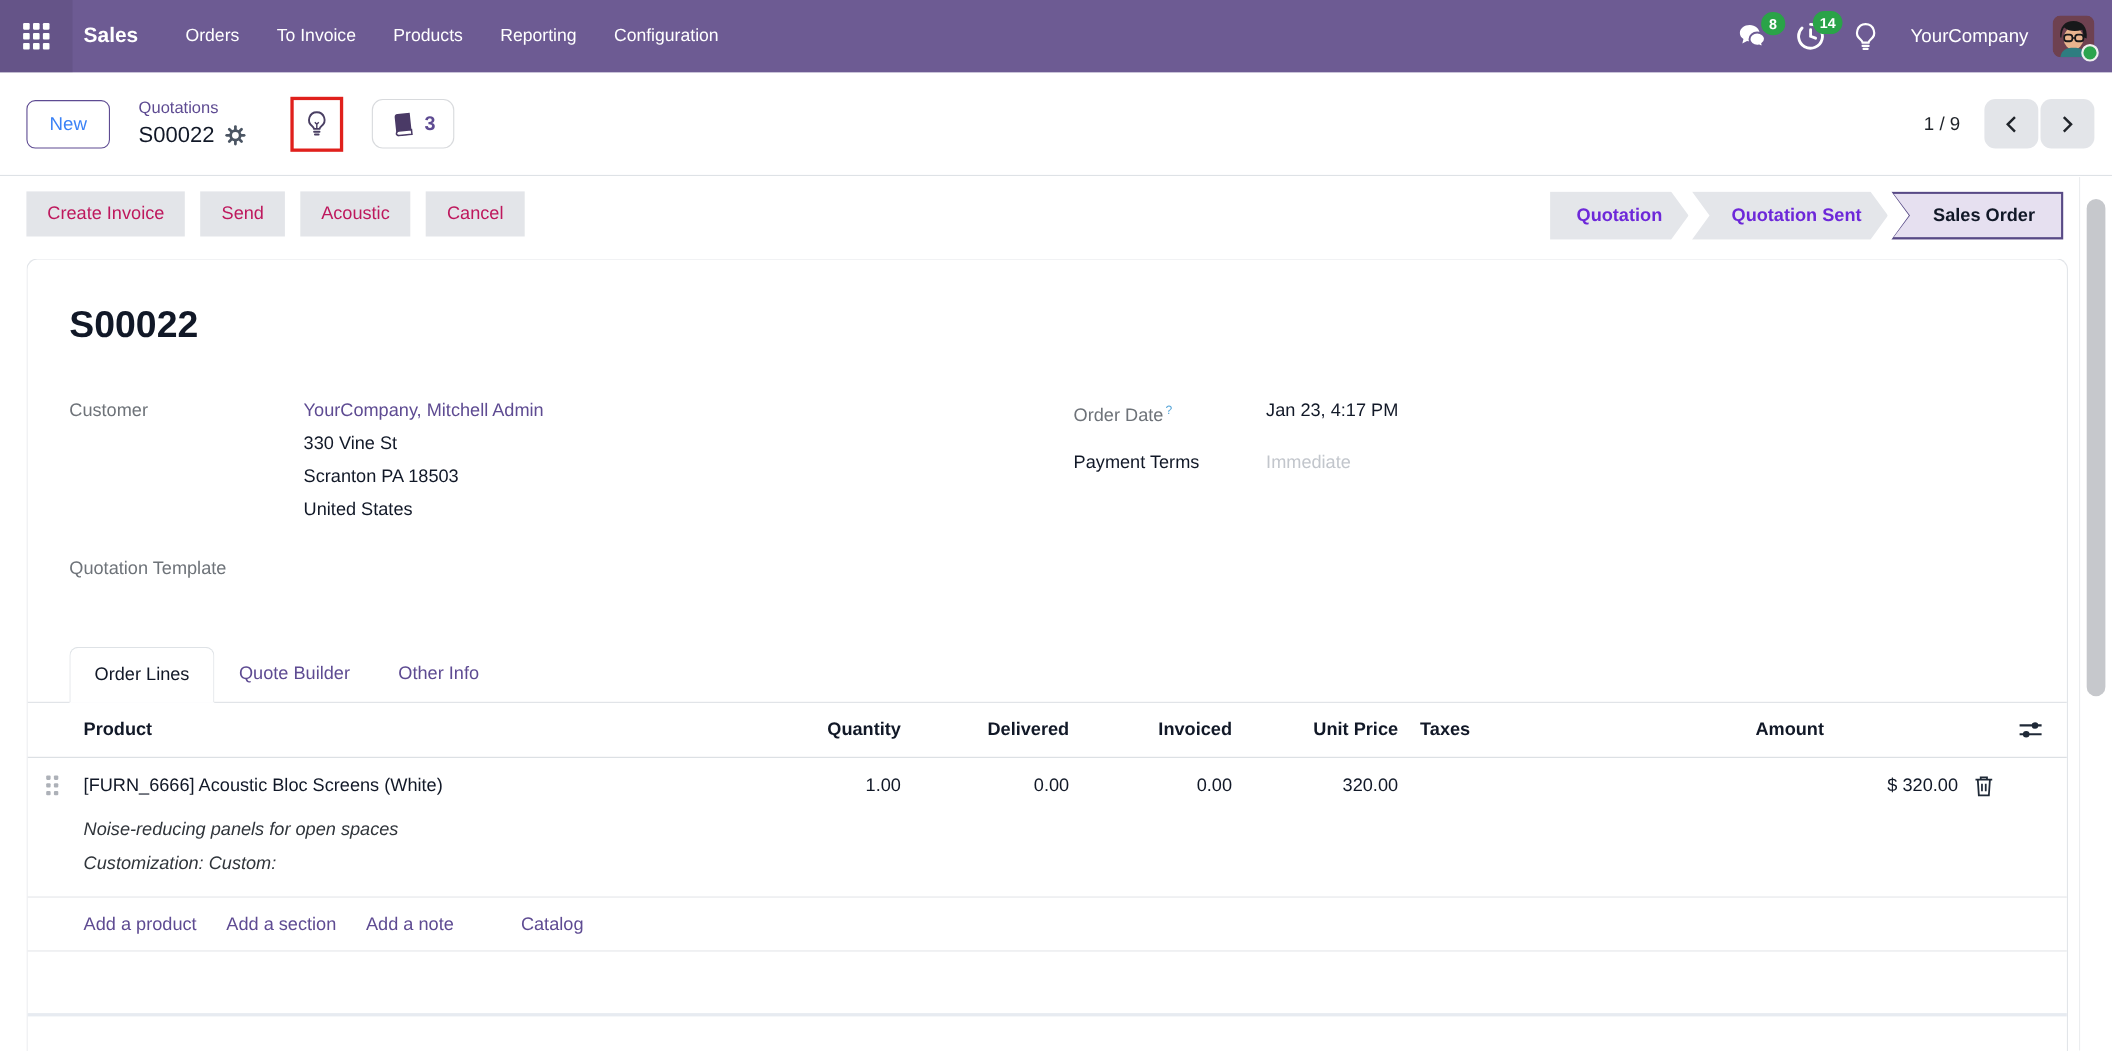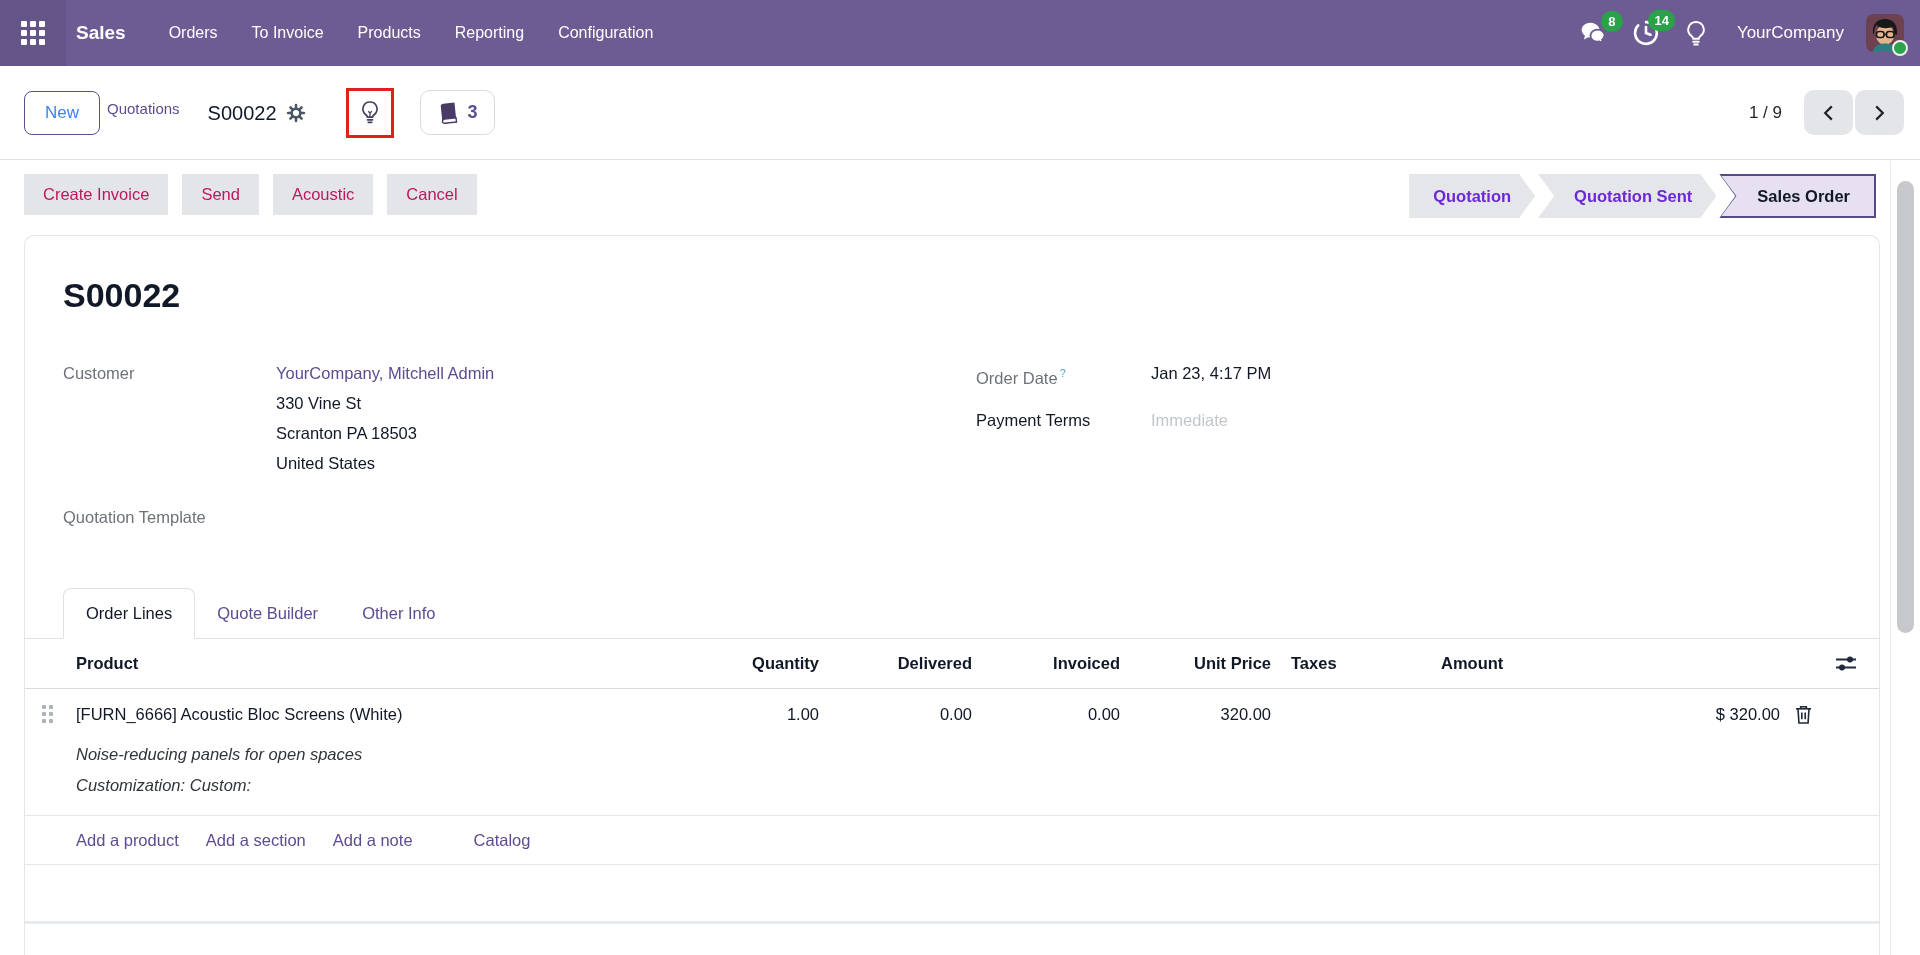--- a/index.html
+++ b/index.html
@@ -19,21 +19,21 @@
     min-width:22px; height:21px; padding:0 6px; border-radius:11px; display:flex; align-items:center; justify-content:center; }
   .company-name { margin-left:30px; font-size:17px; cursor:pointer; }
   .avatar-wrap { position:relative; margin-left:22px; cursor:pointer; }
   .avatar-wrap svg { display:block; border-radius:7px; }
   .status-dot { position:absolute; right:-4px; bottom:-4px; width:16px; height:16px; border-radius:50%; background:#2ca44e; border:2px solid #efefef; }
 
   
   .control-panel { height:94px; display:flex; align-items:center; padding:0 16px 0 24px; border-bottom:1px solid #dee2e6; background:#fff; }
   .btn-new { height:44px; padding:0 20px; border:1px solid #5e4b92; border-radius:8px; background:#fff; color:#3b82f6;
     font-size:17px; cursor:pointer; font-family:inherit; }
-  .crumbs { margin-left:7px; display:flex; justify-content:center;gap:28px; }
+  .crumbs { margin-left:26px; display:flex; flex-direction:column; justify-content:center; }
   .crumb-parent { color:#5e4b92; font-size:15px; line-height:20px; cursor:pointer; }
   .crumb-current { display:flex; align-items:center; gap:9px; font-size:20px; color:#111827; line-height:28px; }
   .gear-btn { cursor:pointer; display:flex; align-items:center; }
   .annotation-box { margin-left:40px; width:48px; height:50px; border:3px solid #e0201c; display:flex; align-items:center; justify-content:center; }
   .bulb-btn { cursor:pointer; display:flex; }
   .btn-records { margin-left:26px; height:45px; padding:0 16px; border:1px solid #d8dadd; border-radius:10px; background:#fff;
     display:flex; align-items:center; gap:9px; cursor:pointer; }
   .btn-records .count { color:#5e4b92; font-size:18px; font-weight:700; }
   .cp-spacer { flex:1; }
   .pager-text { font-size:17px; color:#1f2329; margin-right:22px; }
@@ -73,34 +73,34 @@
   .field-label { width:213px; flex:none; color:#6e7379; font-size:16.5px; line-height:30px; }
   .field-label.dark { color:#111827; font-weight:500; }
   .fields-right .field-label { width:175px; }
   .field-value { font-size:16.5px; line-height:30px; color:#111827; }
   .link { color:#5e4b92; cursor:pointer; }
   .help-sup { color:#58a6d8; font-size:11px; vertical-align:super; margin-left:2px; }
   .placeholder { color:#c2c6cc; }
   .tmpl-row { margin-top:24px; }
 
   
-  .tabs { display:flex; align-items:flex-end; border-bottom:1px solid #dee2e6; margin-top:44px; padding-left:38px; }
+  .tabs { display:flex; border-bottom:1px solid #dee2e6; margin-top:44px; padding-left:38px; }
   .tab { padding:15px 22px; font-size:16.5px; color:#5e4b92; cursor:pointer; }
   .tab.active { background:#fff; color:#111827; border:1px solid #dee2e6; border-bottom:1px solid #fff; margin-bottom:-1px; border-radius:8px 8px 0 0; }
 
   
   .ol-row { display:flex; align-items:center; }
   .col-handle { width:44px; flex:none; display:flex; justify-content:center; }
   .col-product { width:620px; flex:none; padding-left:7px; }
   .col-qty { width:130px; flex:none; text-align:right; }
   .col-del { width:153px; flex:none; text-align:right; }
   .col-inv { width:148px; flex:none; text-align:right; }
   .col-price { width:151px; flex:none; text-align:right; }
   .col-tax { width:170px; flex:none; padding-left:20px; }
-  .col-amount { flex:1; text-align:left; }
+  .col-amount { flex:1; text-align:center; }
   .col-gear { width:66px; flex:none; display:flex; justify-content:center; align-items:center; }
   .ol-header { height:50px; border-bottom:1px solid #d9dde2; font-weight:700; color:#111827; font-size:16.5px; }
   .ol-line { border-bottom:1px solid #e4e6e9; padding-bottom:14px; }
   .ol-main { height:50px; font-size:16.5px; color:#111827; }
   .drag-handle { display:grid; grid-template-columns:repeat(2,4px); grid-template-rows:repeat(3,4px); gap:3px; cursor:grab; }
   .drag-handle span { background:#adb1b8; border-radius:1px; }
   .ol-desc { margin-left:51px; font-style:italic; color:#30353b; font-size:16.5px; line-height:31px; cursor:text; }
   .trash-btn { cursor:pointer; display:flex; margin-left:14px; }
   .amount-cell { display:flex; justify-content:flex-end; align-items:center; }
   .ol-footer { height:49px; display:flex; align-items:center; border-bottom:1px solid #e4e6e9; padding-left:51px; font-size:16.5px; }

